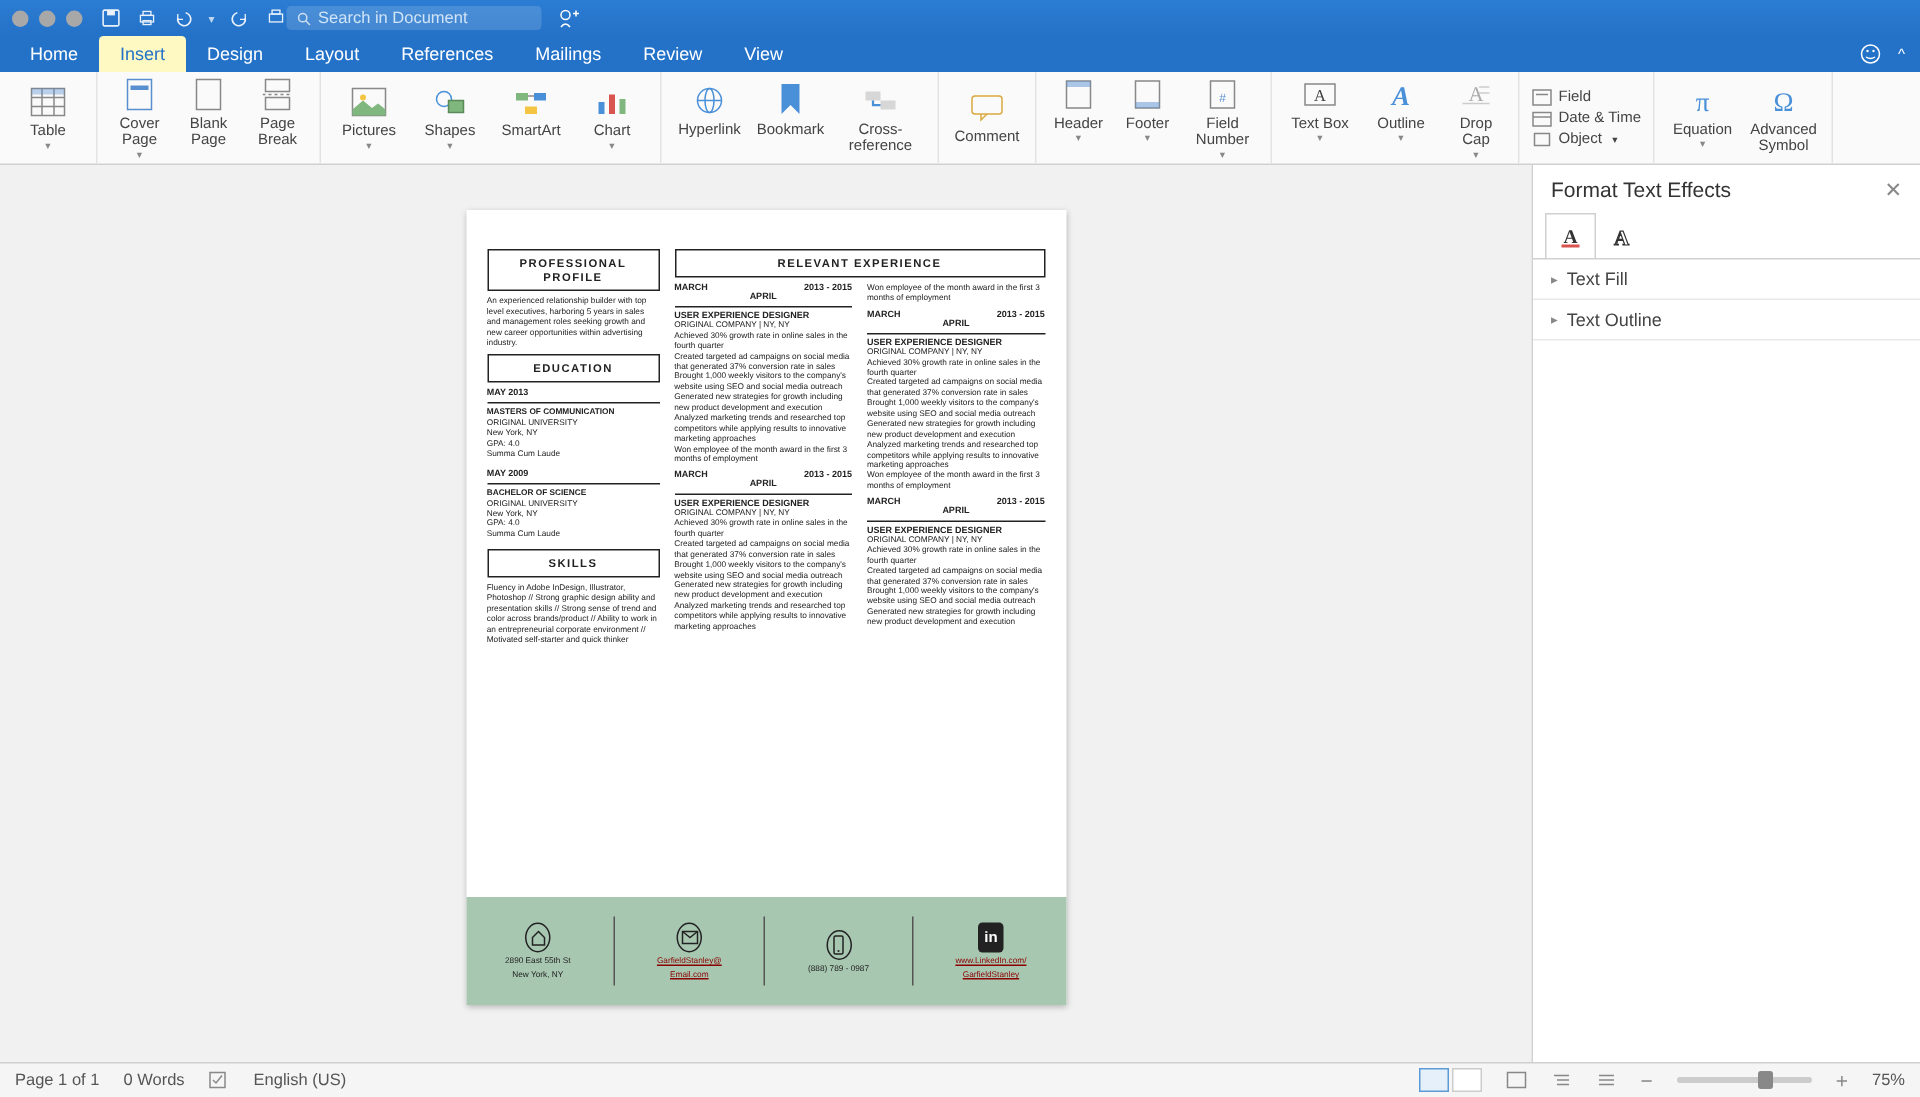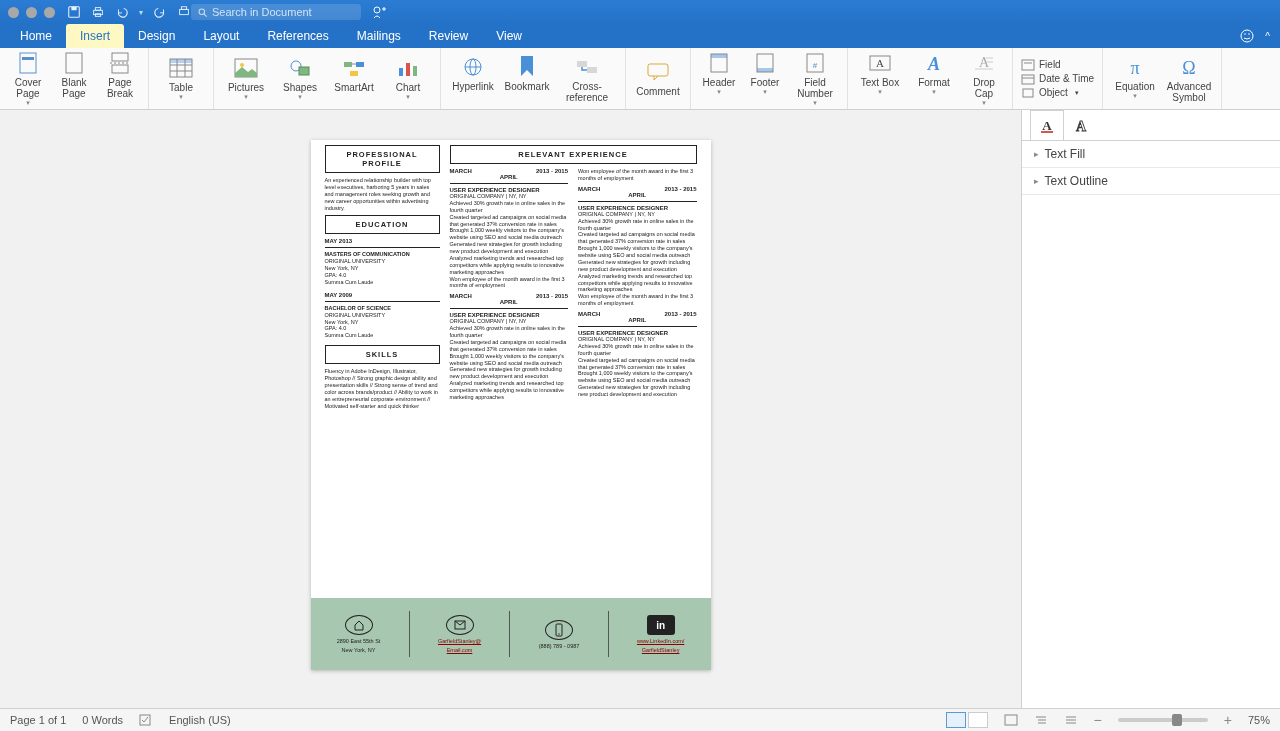--- a/index.html
+++ b/index.html
@@ -30,36 +30,36 @@
 .rbtn-label { font-size: 10px; text-align: center; line-height: 1.1; color: #444; }
 .rbtn-dd { font-size: 7px; color: #888; margin-top: -2px; }
 .field-group { display: flex; flex-direction: column; gap: 2px; padding: 4px 8px; border-right: 1px solid #e3e3e3; font-size: 10px; color: #444; justify-content: center; }
 .field-row { display: flex; align-items: center; gap: 4px; cursor: pointer; }
 .canvas-area { position: absolute; top: 110px; bottom: 23px; left: 0; right: 259px; background: #f1f1f1; overflow: hidden; display: flex; justify-content: center; padding-top: 30px; }
 .page { width: 400px; height: 530px; background: #fff; box-shadow: 0 1px 4px rgba(0,0,0,0.25); position: relative; font-size: 6px; color: #222; }
 .page-header { background: #a8c7b1; text-align: center; padding: 24px 0 10px; }
 .name { font-family: "Courier New", monospace; font-size: 26px; letter-spacing: 1px; font-weight: bold; }
 .subtitle-underline { border-top: 1px solid #333; width: 120px; margin: 6px auto 0; padding-top: 4px; }
 .subtitle { font-size: 6px; letter-spacing: 5px; }
-.body-cols { display: flex; gap: 10px; padding: 5px 14px 0; }
+.body-cols { display: flex; gap: 10px; padding: 5px 14px 0; margin-top: 21px; }
 .col-l { width: 115px; }
 .col-r { flex: 1; display: flex; gap: 10px; }
 .col-r1, .col-r2 { flex: 1; }
 .section-box { border: 1px solid #222; text-align: center; padding: 4px 0; font-size: 7.5px; font-weight: bold; letter-spacing: 1px; margin-bottom: 4px; }
 .section-box.tall { line-height: 1.2; }
 .col-l p, .col-r p { line-height: 1.25; margin-bottom: 4px; }
 .hr-thin { border: none; border-top: 1px solid #222; margin: 3px 0; }
 .date-hdr { display: flex; justify-content: space-between; font-weight: bold; font-size: 6px; }
 .date-sub { font-weight: bold; text-align: center; font-size: 6px; margin-bottom: 2px; }
 .job-title { font-weight: bold; font-size: 6px; }
 .tiny { font-size: 5.5px; line-height: 1.25; }
 .footer-green { background: #a8c7b1; position: absolute; bottom: 0; left: 0; right: 0; height: 72px; display: flex; justify-content: space-around; align-items: center; padding: 8px 12px; }
 .contact { display: flex; flex-direction: column; align-items: center; gap: 3px; font-size: 5.5px; text-align: center; }
 .contact-divider { width: 1px; height: 46px; background: #555; }
-.contact-icon { width: 28px; height: 20px; border: 1.5px solid #222; border-radius: 50%; display: flex; align-items: center; justify-content: center; }
+.contact-icon { width: 17px; height: 20px; border: 1.5px solid #222; border-radius: 50%; display: flex; align-items: center; justify-content: center; }
 .contact-icon.square { border-radius: 3px; border: none; background: #222; color: #fff; font-weight: bold; font-size: 10px; }
 .red-under { color: #8b0000; text-decoration: underline; }
 .side-pane { position: absolute; top: 110px; right: 0; bottom: 23px; width: 259px; background: #fff; border-left: 1px solid #d0d0d0; }
 .pane-header { display: flex; justify-content: space-between; align-items: center; padding: 8px 12px; font-size: 14px; color: #333; }
 .pane-close { color: #888; cursor: pointer; font-size: 14px; }
 .pane-tabs { display: flex; gap: 0; padding: 0 8px; border-bottom: 1px solid #d0d0d0; }
 .pane-tab { width: 34px; height: 30px; display: flex; align-items: center; justify-content: center; cursor: pointer; border: 1px solid transparent; border-bottom: none; }
 .pane-tab.active { border-color: #d0d0d0; background: #fff; margin-bottom: -1px; }
 .pane-section { padding: 6px 12px; border-bottom: 1px solid #e8e8e8; display: flex; align-items: center; gap: 6px; cursor: pointer; font-size: 12px; color: #444; }
 .status-bar { position: absolute; bottom: 0; left: 0; right: 0; height: 23px; background: #f5f5f5; border-top: 1px solid #d0d0d0; display: flex; align-items: center; padding: 0 10px; font-size: 11px; color: #555; gap: 16px; }
@@ -153,69 +153,69 @@
           <circle cx="10" cy="6" r="0.8" fill="#fff"></circle>
           <path d="M5 10 Q8 12 11 10" fill="none" stroke="#fff"></path>
         </svg>
       </span>
     <span style="font-size:10px">^</span>
   </div>
 </div>
 
 <div class="ribbon">
   <div class="rgroup">
-      <div class="row">
-    <div class="rbtn narrow">
-          <div class="rbtn-icon">
-            <svg width="20" height="24" viewBox="0 0 20 24">
-              <rect x="2" y="2" width="16" height="20" fill="none" stroke="#5a8fcf"></rect>
-              <rect x="4" y="6" width="12" height="3" fill="#5a8fcf"></rect>
-            </svg>
-          </div>
-          <div class="rbtn-label">Cover Page</div>
-          <div class="rbtn-dd">▾</div>
-        </div>
-    <div class="rbtn narrow">
-          <div class="rbtn-icon">
-            <svg width="20" height="24" viewBox="0 0 20 24">
-              <rect x="2" y="2" width="16" height="20" fill="none" stroke="#888"></rect>
-            </svg>
-          </div>
-          <div class="rbtn-label">Blank Page</div>
-        </div>
-    <div class="rbtn narrow">
-          <div class="rbtn-icon">
-            <svg width="20" height="24" viewBox="0 0 20 24">
-              <rect x="2" y="2" width="16" height="8" fill="none" stroke="#888"></rect>
-              <rect x="2" y="14" width="16" height="8" fill="none" stroke="#888"></rect>
-              <line x1="0" y1="12" x2="20" y2="12" stroke="#888" stroke-dasharray="2"></line>
-            </svg>
-          </div>
-          <div class="rbtn-label">Page Break</div>
-        </div>
-  </div>
-    </div>
-  <div class="rgroup">
       <div class="rbtn">
         <div class="rbtn-icon">
           <svg width="24" height="20" viewBox="0 0 24 20">
             <rect x="1" y="1" width="22" height="18" fill="none" stroke="#888"></rect>
             <line x1="1" y1="7" x2="23" y2="7" stroke="#888"></line>
             <line x1="1" y1="13" x2="23" y2="13" stroke="#888"></line>
             <line x1="8" y1="1" x2="8" y2="19" stroke="#888"></line>
             <line x1="16" y1="1" x2="16" y2="19" stroke="#888"></line>
             <rect x="1" y="1" width="22" height="4" fill="#5a8fcf" opacity="0.4"></rect>
           </svg>
         </div>
         <div class="rbtn-label">Table</div>
         <div class="rbtn-dd">▾</div>
       </div>
     </div>
   <div class="rgroup">
       <div class="row">
+    <div class="rbtn narrow">
+          <div class="rbtn-icon">
+            <svg width="20" height="24" viewBox="0 0 20 24">
+              <rect x="2" y="2" width="16" height="20" fill="none" stroke="#5a8fcf"></rect>
+              <rect x="4" y="6" width="12" height="3" fill="#5a8fcf"></rect>
+            </svg>
+          </div>
+          <div class="rbtn-label">Cover Page</div>
+          <div class="rbtn-dd">▾</div>
+        </div>
+    <div class="rbtn narrow">
+          <div class="rbtn-icon">
+            <svg width="20" height="24" viewBox="0 0 20 24">
+              <rect x="2" y="2" width="16" height="20" fill="none" stroke="#888"></rect>
+            </svg>
+          </div>
+          <div class="rbtn-label">Blank Page</div>
+        </div>
+    <div class="rbtn narrow">
+          <div class="rbtn-icon">
+            <svg width="20" height="24" viewBox="0 0 20 24">
+              <rect x="2" y="2" width="16" height="8" fill="none" stroke="#888"></rect>
+              <rect x="2" y="14" width="16" height="8" fill="none" stroke="#888"></rect>
+              <line x1="0" y1="12" x2="20" y2="12" stroke="#888" stroke-dasharray="2"></line>
+            </svg>
+          </div>
+          <div class="rbtn-label">Page Break</div>
+        </div>
+  </div>
+    </div>
+  <div class="rgroup">
+      <div class="row">
     <div class="rbtn">
           <div class="rbtn-icon">
             <svg width="24" height="20" viewBox="0 0 24 20">
               <rect x="1" y="1" width="22" height="18" fill="none" stroke="#888"></rect>
               <circle cx="8" cy="7" r="2" fill="#f4c542"></circle>
               <path d="M1 15 L8 9 L14 14 L18 11 L23 15 L23 19 L1 19 Z" fill="#7fb77e"></path>
             </svg>
           </div>
           <div class="rbtn-label">Pictures</div>
           <div class="rbtn-dd">▾</div>
@@ -342,21 +342,21 @@
           </div>
           <div class="rbtn-label">Text Box</div>
           <div class="rbtn-dd">▾</div>
         </div>
     <div class="rbtn">
           <div class="rbtn-icon">
             <svg width="24" height="22" viewBox="0 0 24 22">
               <text x="12" y="18" font-size="18" text-anchor="middle" fill="#4a90d9" font-style="italic" font-weight="bold" font-family="serif">A</text>
             </svg>
           </div>
-          <div class="rbtn-label">Format</div>
+          <div class="rbtn-label">Outline</div>
           <div class="rbtn-dd">▾</div>
         </div>
     <div class="rbtn narrow">
           <div class="rbtn-icon">
             <svg width="22" height="20" viewBox="0 0 22 20">
               <text x="6" y="14" font-size="14" fill="#aaa" font-family="serif">A</text>
               <line x1="13" y1="5" x2="20" y2="5" stroke="#ccc"></line>
               <line x1="13" y1="9" x2="20" y2="9" stroke="#ccc"></line>
               <line x1="2" y1="16" x2="20" y2="16" stroke="#ccc"></line>
             </svg>
@@ -541,20 +541,24 @@
       <div class="contact">
         <div class="contact-icon square">in</div>
         <div class="red-under">www.LinkedIn.com/</div>
           <div class="red-under">GarfieldStanley</div>
       </div>
     </div>
   </div>
 </div>
 
 <div class="side-pane">
+  <div class="pane-header">
+    <span>Format Text Effects</span>
+    <span class="pane-close">✕</span>
+  </div>
   <div class="pane-tabs">
     <div class="pane-tab active">
         <svg width="18" height="18" viewBox="0 0 18 18">
           <text x="9" y="13" font-size="13" text-anchor="middle" fill="#333" font-family="serif" font-weight="bold">A</text>
           <rect x="3" y="14" width="12" height="2" fill="#d9534f"></rect>
         </svg>
       </div>
     <div class="pane-tab">
         <svg width="18" height="18" viewBox="0 0 18 18">
           <text x="9" y="14" font-size="14" text-anchor="middle" fill="none" stroke="#333" stroke-width="0.8" font-family="serif" font-weight="bold">A</text>

